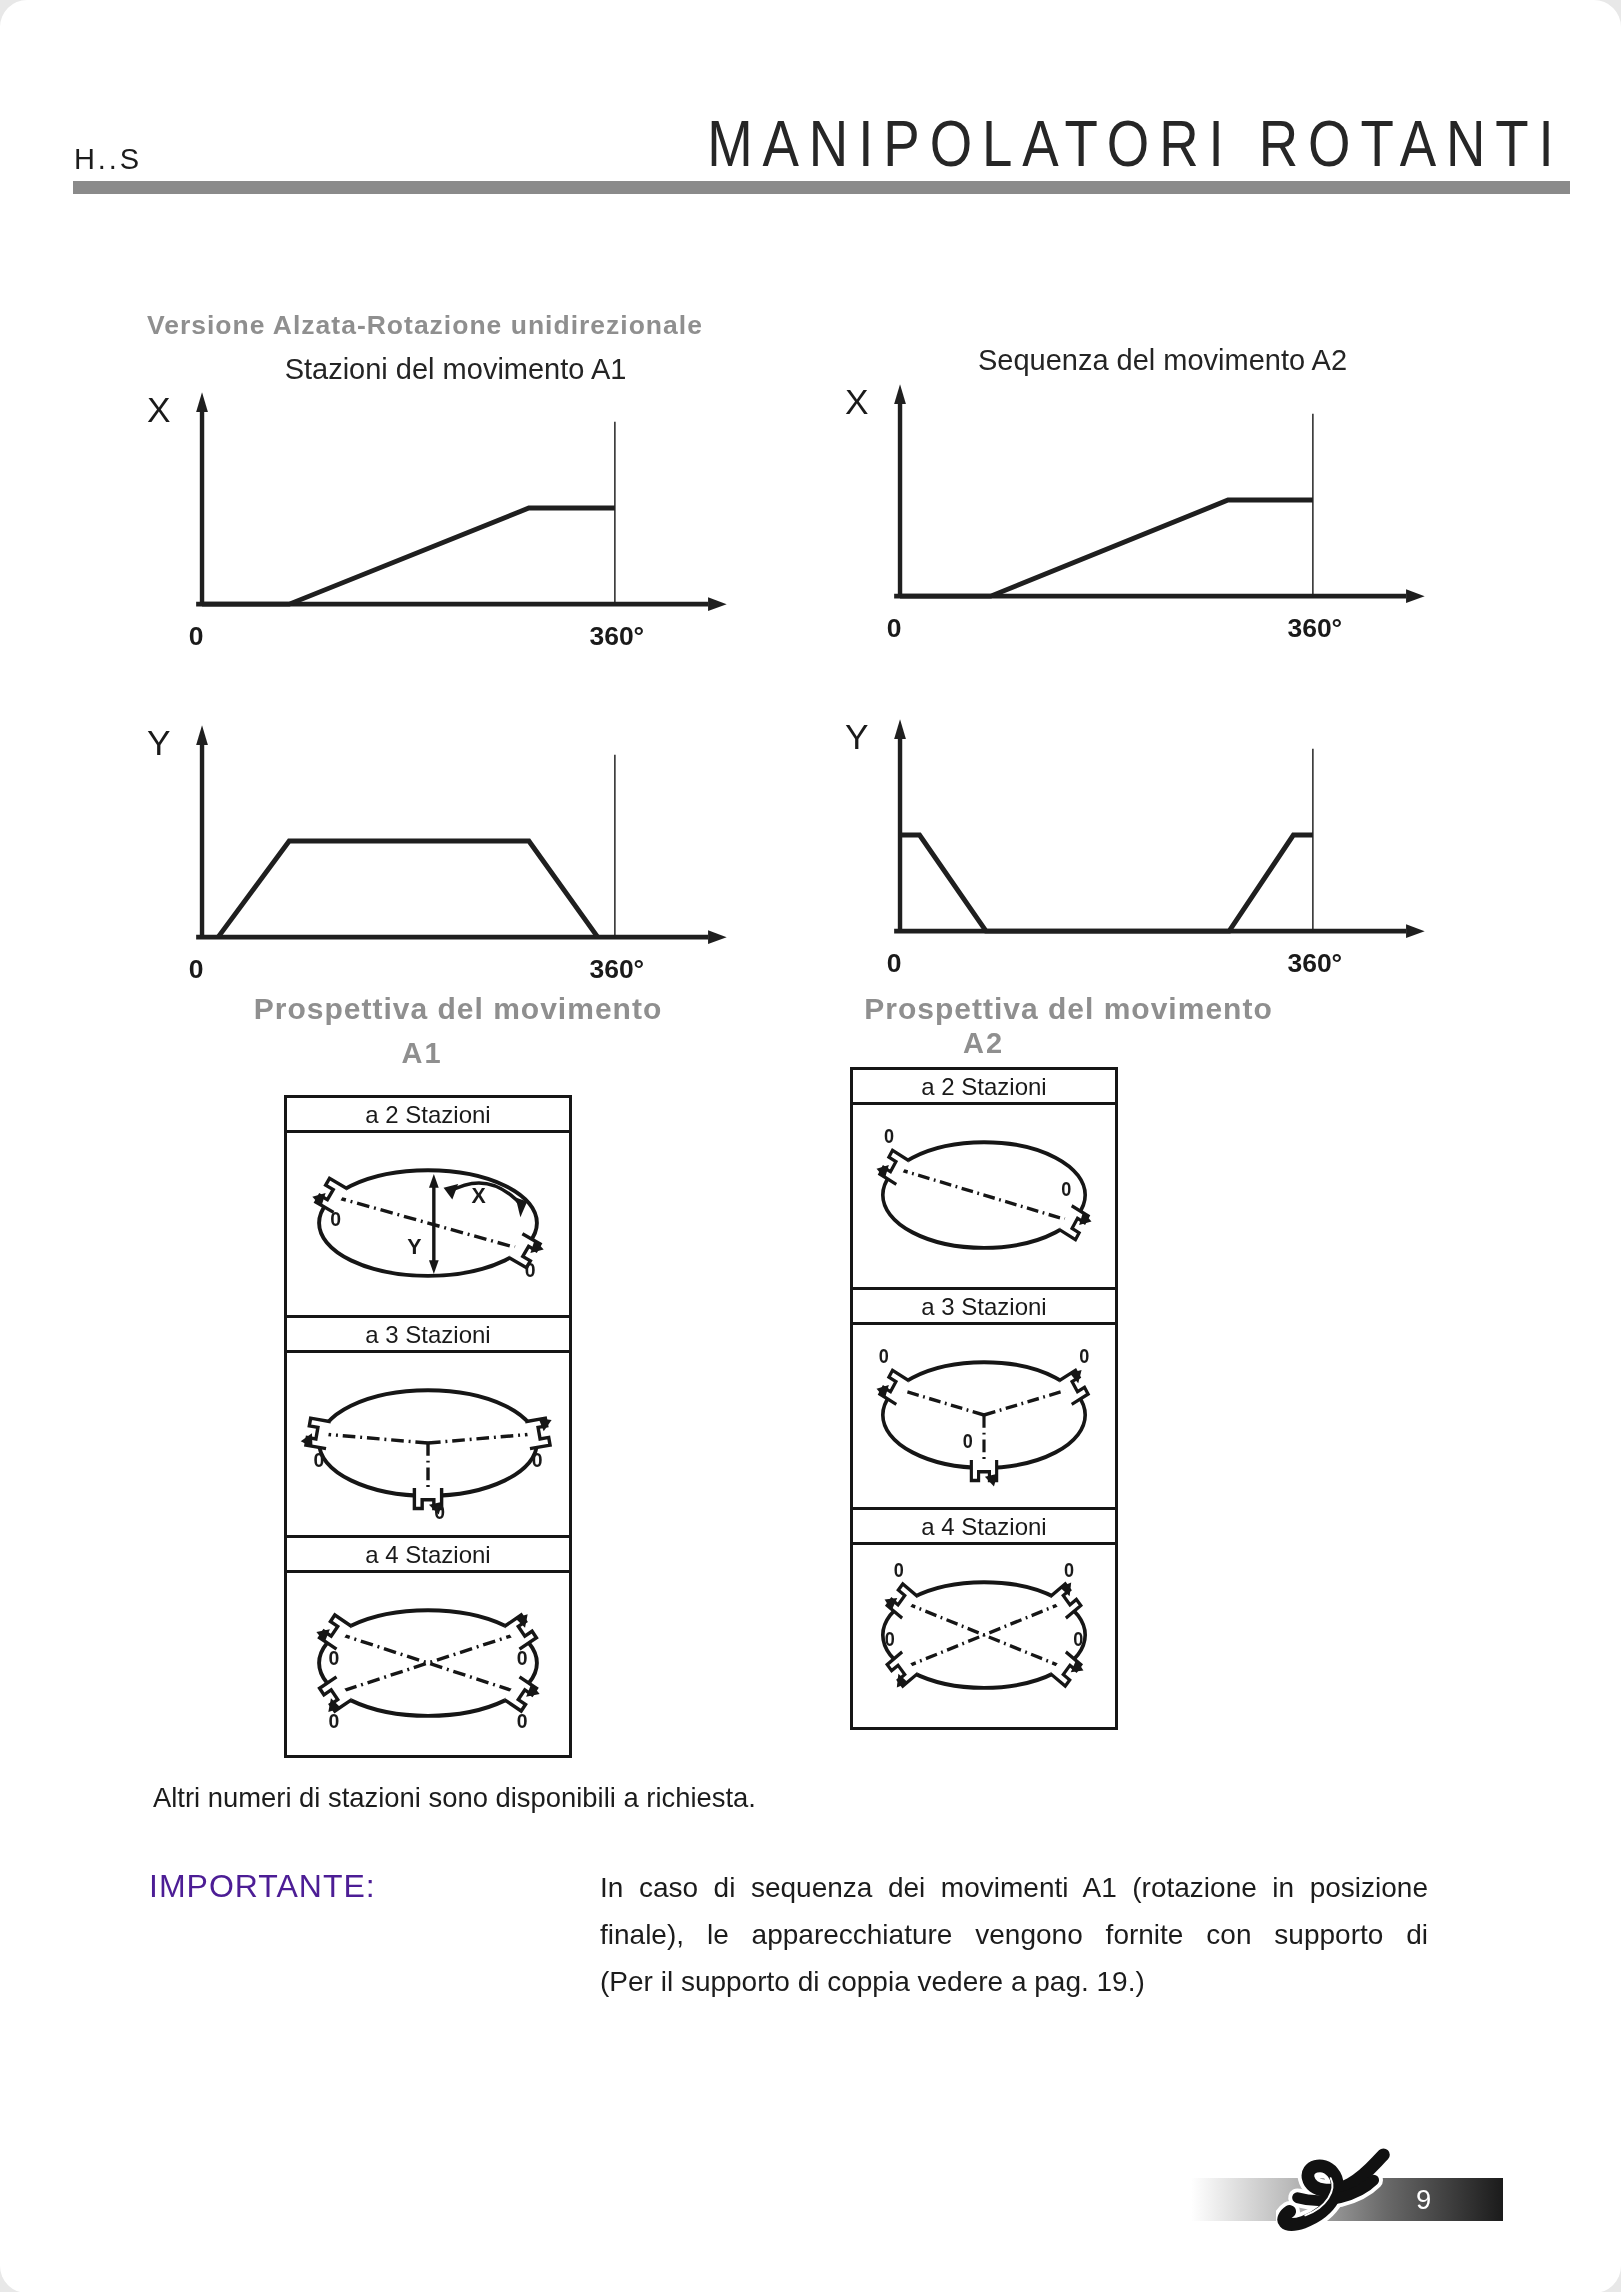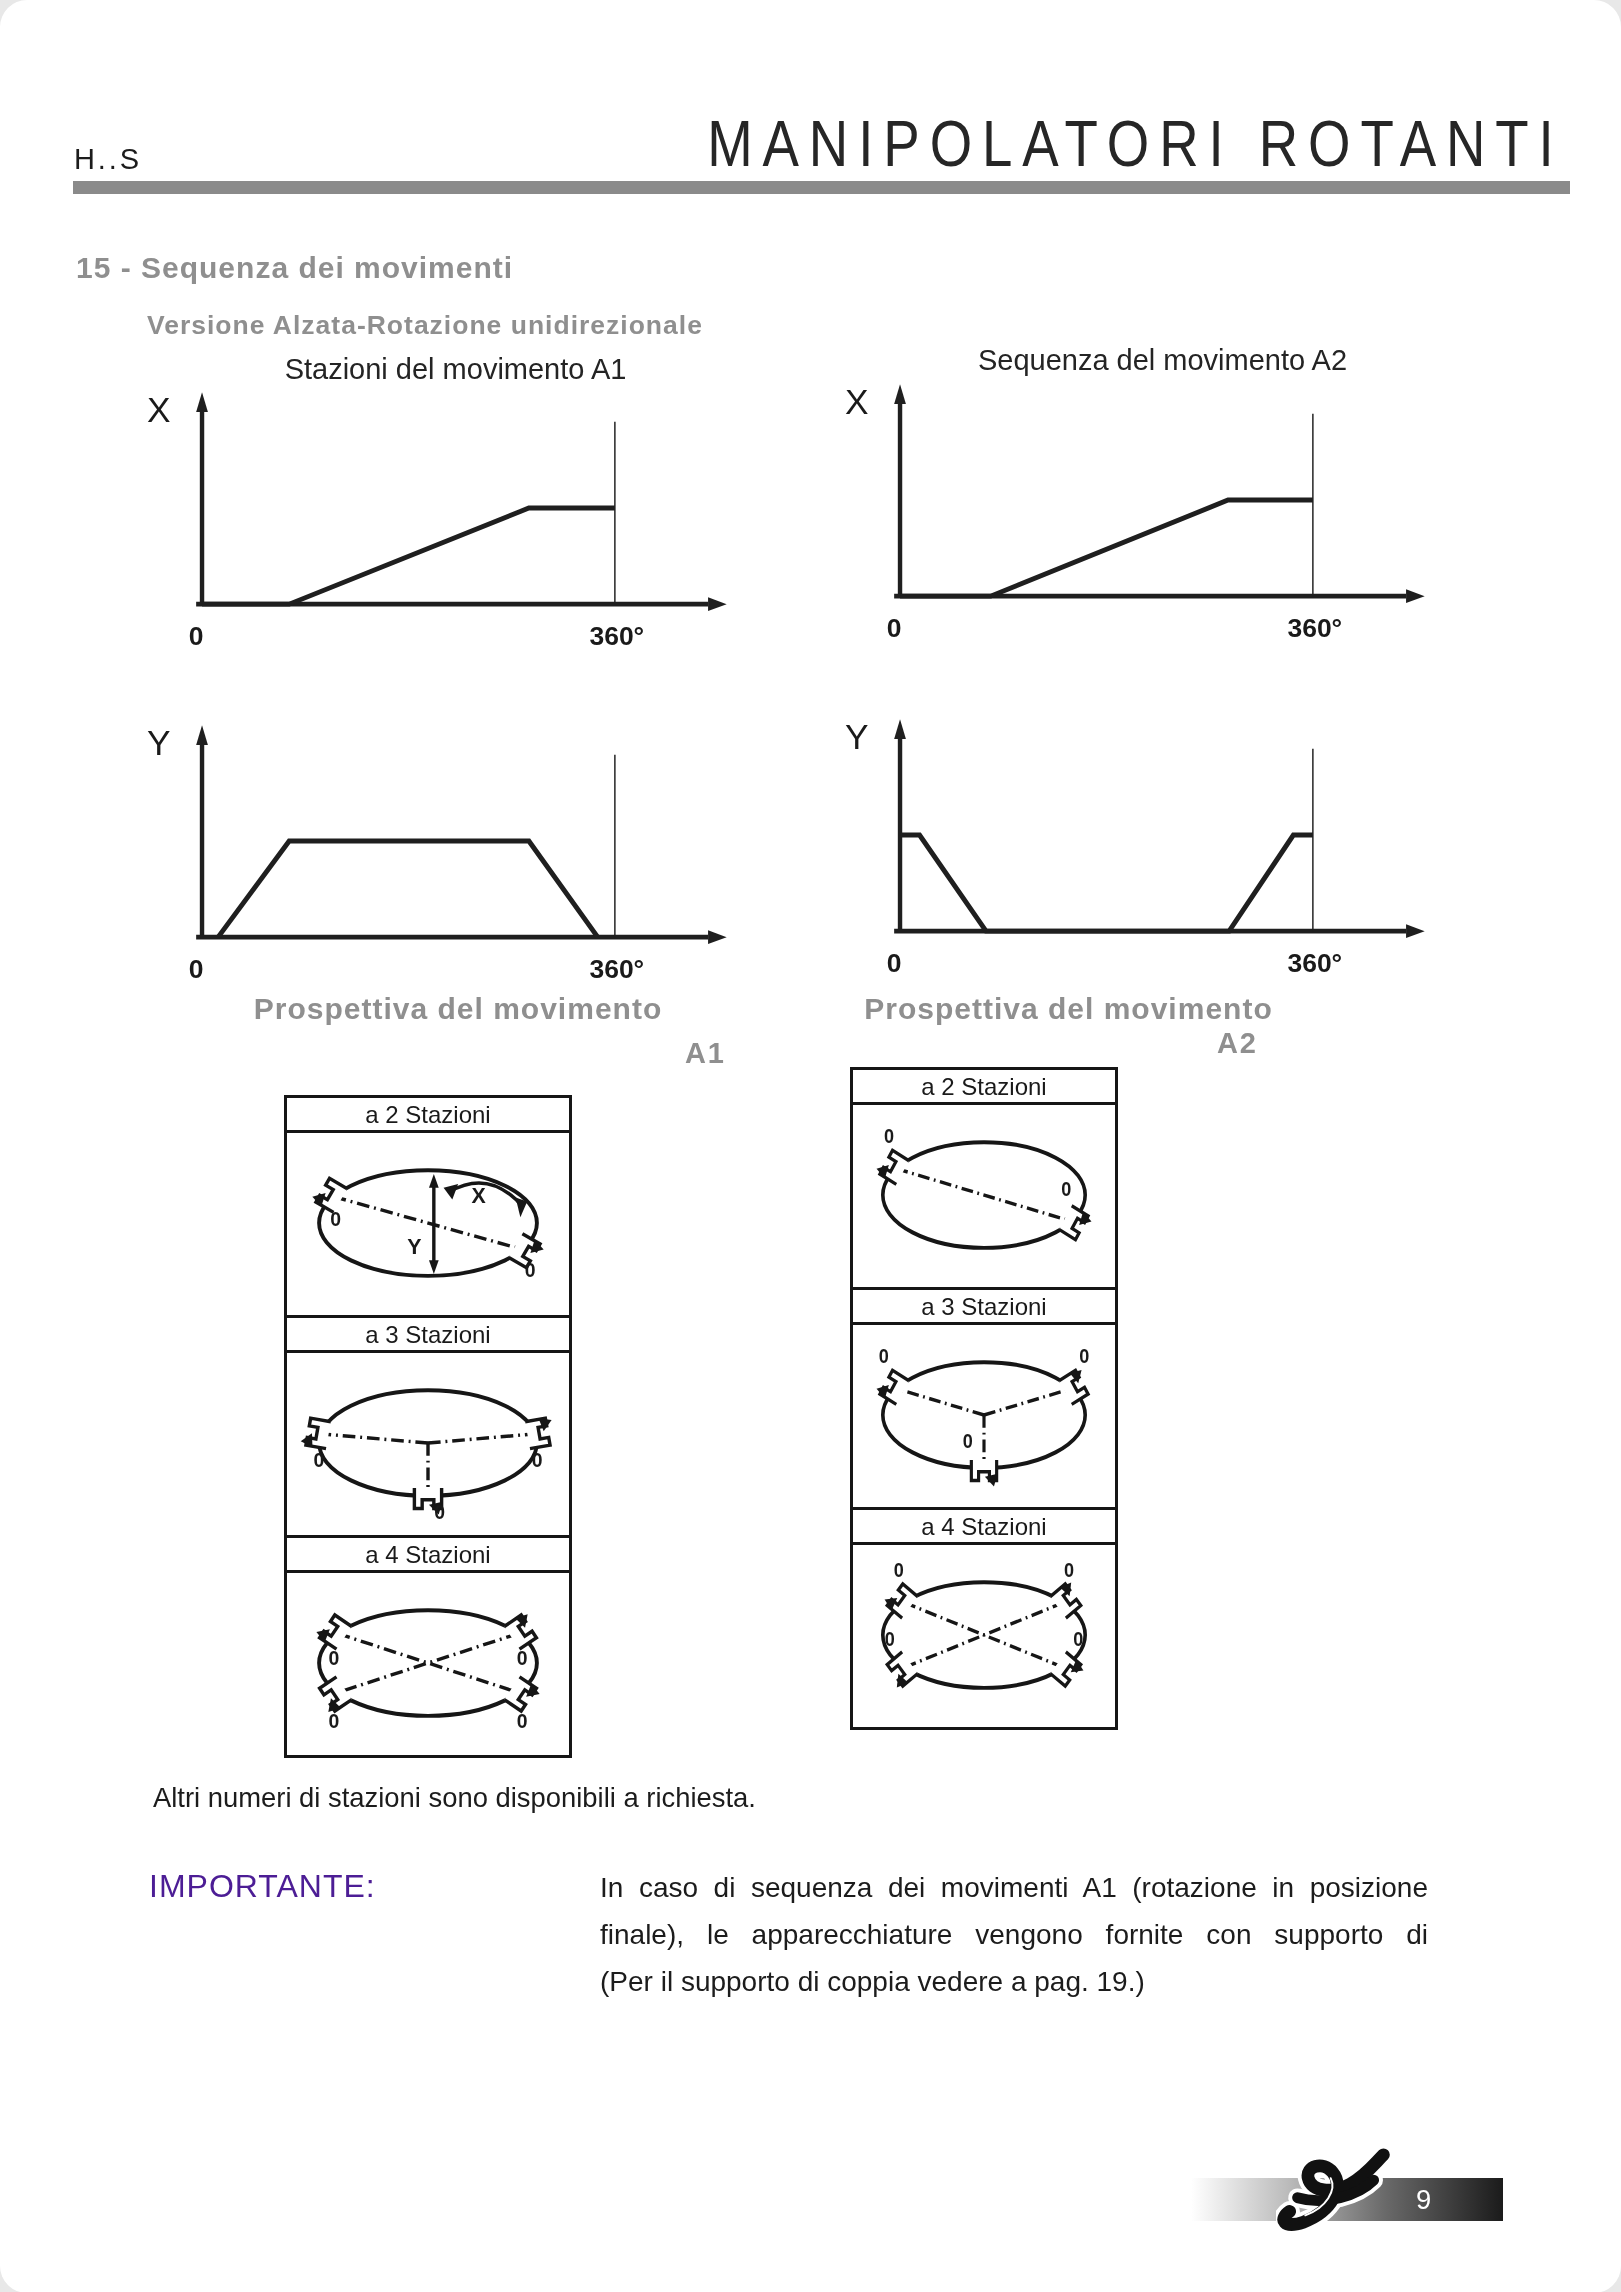--- a/index.html
+++ b/index.html
@@ -21,21 +21,21 @@
   
   .gray-b{color:#8f8f8f; font-weight:bold;}
   .section-title{left:76px; top:251px; font-size:30px; letter-spacing:1px;}
   .subsection-title{left:147px; top:310px; font-size:26.5px; letter-spacing:1px;}
   .seq-title{font-size:29px; color:#242424; text-align:center; white-space:nowrap;}
   .seq-a1{left:142px; top:353px; width:627px;}
   .seq-a2{left:888px; top:344px; width:549px;}
   .persp-title{font-size:30px; text-align:center; letter-spacing:1px;}
   .persp-a1{left:142px; top:992px; width:632px;}
   .persp-a2{left:794px; top:992px; width:549px;}
-  .persp-label{font-size:29px; text-align:right; letter-spacing:2px;}
+  .persp-label{font-size:29px; text-align:center; letter-spacing:2px;}
   .plabel-a1{left:118px; top:1037px; width:608px;}
   .plabel-a2{left:709px; top:1027px; width:549px;}
   
   .station-box{border:3.9px solid #161616; background:#fff;}
   .box-a1{left:284px; top:1095px; width:282px;}
   .box-a2{left:850px; top:1067px; width:262px;}
   .station-section{border-bottom:3.9px solid #161616;}
   .station-section:last-child{border-bottom:none;}
   .station-header{
     height:29px; border-bottom:3.9px solid #161616; text-align:center;
@@ -60,21 +60,20 @@
 <body>
 
 <div class="page">
 
   <div class="abs model-code">H..S</div>
   <div class="abs main-title">
     <span class="inner">MANIPOLATORI ROTANTI</span>
   </div>
   <div class="abs header-rule"></div>
 
-  <div class="abs gray-b section-title">15 - Sequenza dei movimenti</div>
   <div class="abs gray-b subsection-title">Versione Alzata-Rotazione unidirezionale</div>
 
   <div class="abs seq-title seq-a1">Stazioni del movimento A1</div>
   <div class="abs seq-title seq-a2">Sequenza del movimento A2</div>
 
   <svg class="abs" style="left:98px; top:359px;" width="667" height="304" viewBox="0 0 680 310">
       <line x1="106" y1="252" x2="106" y2="52" stroke="#1f1f1f" stroke-width="4.5"></line>
       <polygon points="100,54 112,54 106,34" fill="#1f1f1f"></polygon>
       <line x1="100" y1="250" x2="622" y2="250" stroke="#1f1f1f" stroke-width="5"></line>
       <polygon points="622,243 622,257 641,250" fill="#1f1f1f"></polygon>

